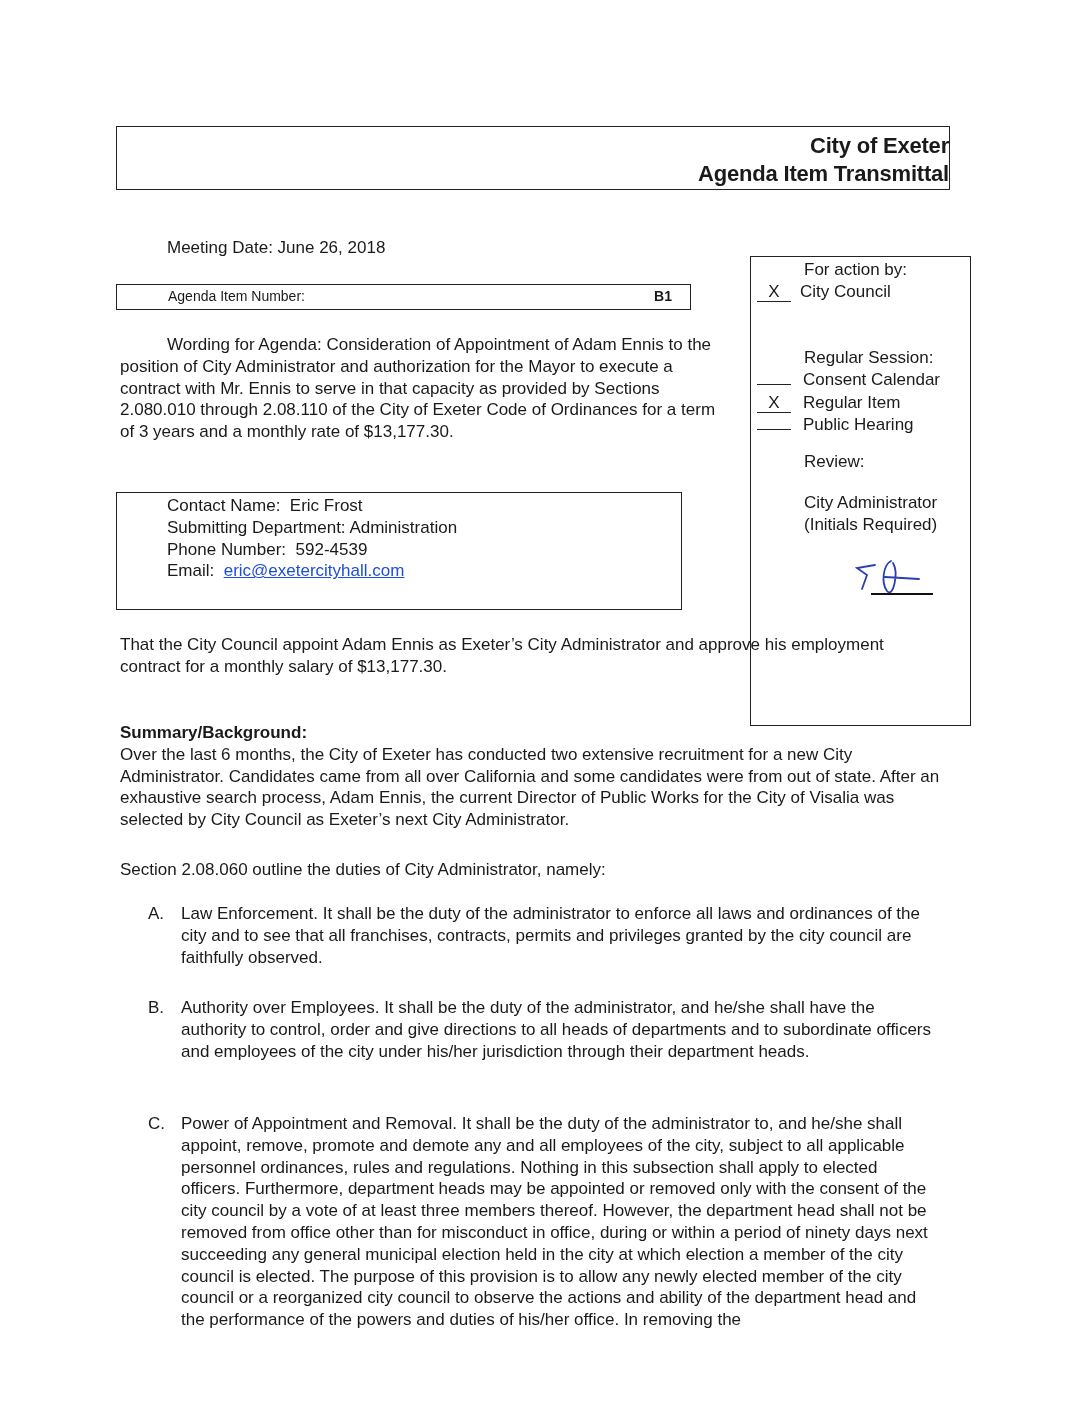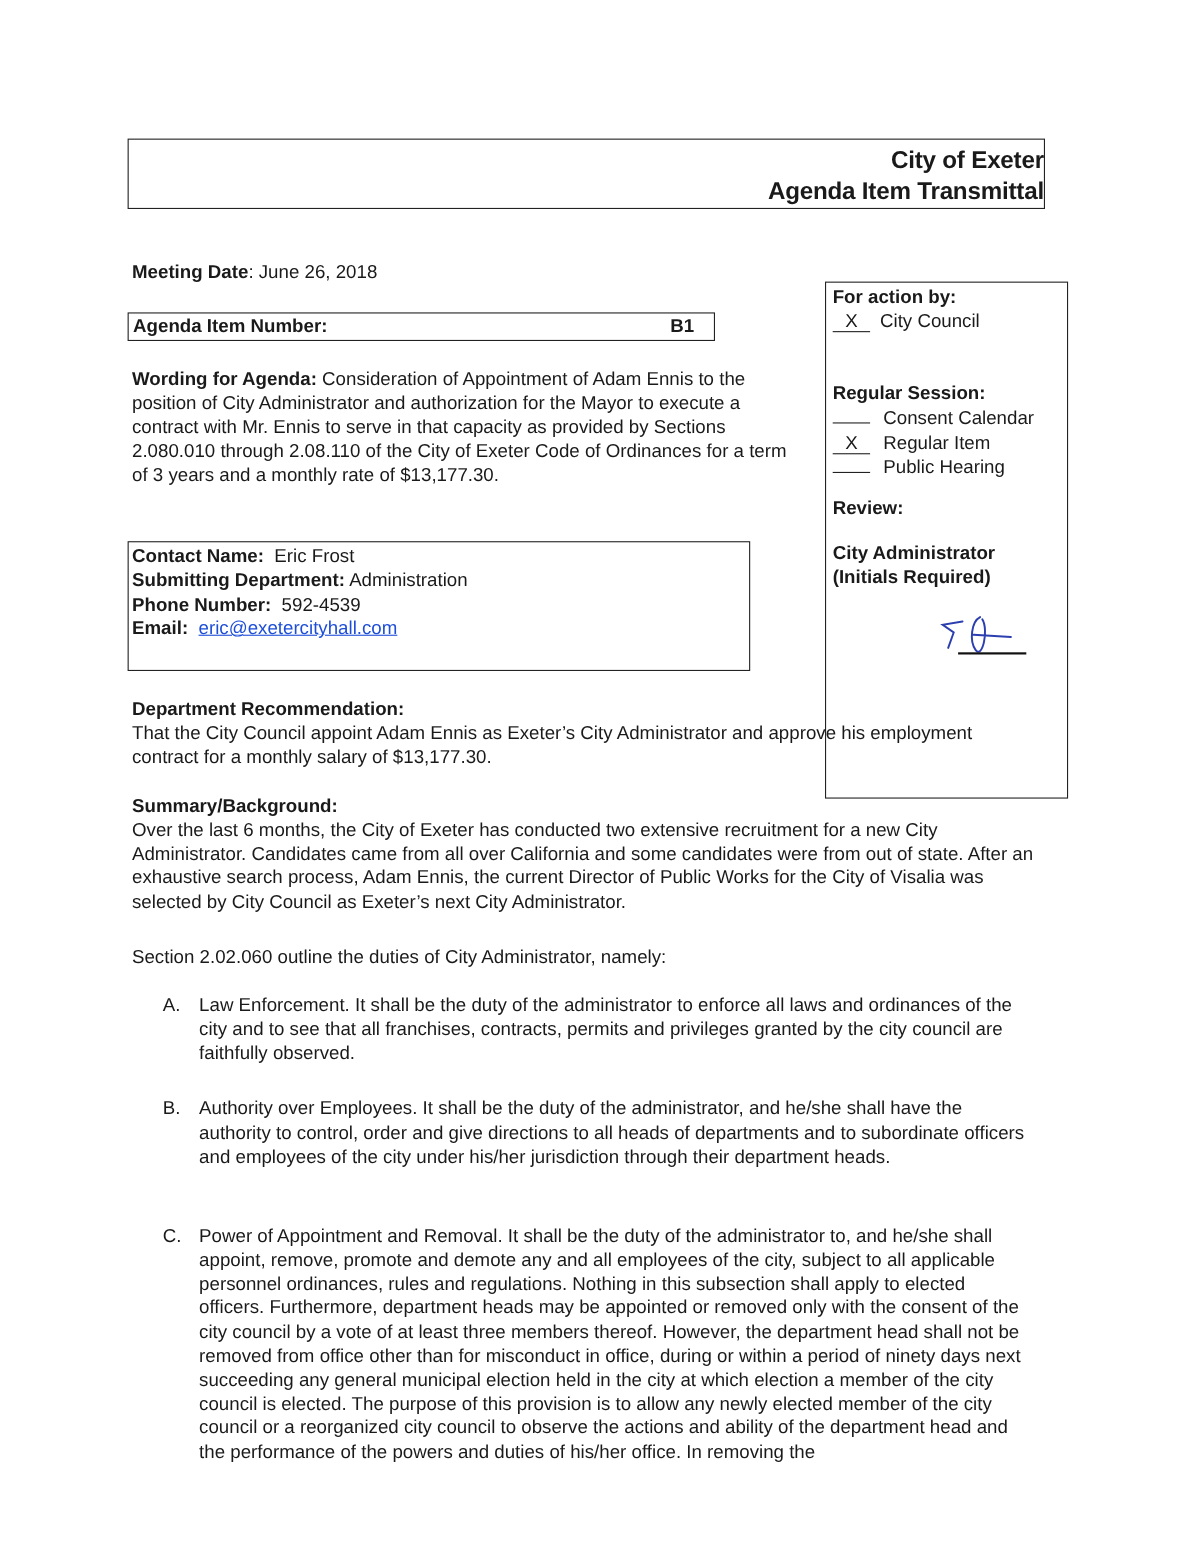--- a/index.html
+++ b/index.html
@@ -9,27 +9,27 @@
   }
   .abs { position: absolute; }
   .header-box {
     left: 116px; top: 126px; width: 834px; height: 64px;
     border: 1.5px solid #222; box-sizing: border-box; text-align: right;
   }
   .header-box .t1, .header-box .t2 {
     font-weight: bold; font-size: 22px; line-height: 28px; letter-spacing: -0.2px;
   }
   .header-box .t1 { margin-top: 5px; }
-  .lbl { font-weight: bold; }
+  .lbl { font-weight: normal; margin-left: 47px; }
   .txt { font-size: 17px; line-height: 21.8px; }
   .meeting { left: 120px; top: 237px; }
   .item-num-box {
-    left: 116px; top: 284px; width: 534px; height: 26px;
+    left: 116px; top: 284px; width: 575px; height: 26px;
     border: 1.5px solid #222; box-sizing: border-box;
-    font-size: 17px; line-height: 23px; padding-left: 4px;
+    font-size: 14px; line-height: 23px; padding-left: 4px;
   }
   .item-num-box .val { position: absolute; right: 18px; top: 0; font-weight: bold; margin-left: 26px; }
   .wording { left: 120px; top: 334px; width: 600px; }
   .dept-box {
     left: 116px; top: 492px; width: 566px; height: 118px;
     border: 1.5px solid #222; box-sizing: border-box; padding: 2px 0 0 3px;
   }
   .dept-box a { color: #1d4ed8; text-decoration: underline; }
   .action-box {
     left: 750px; top: 256px; width: 221px; height: 470px;
@@ -112,30 +112,29 @@
   <div style="height:20px"></div>
   <div class="lbl">City Administrator</div>
   <div class="lbl">(Initials Required)</div>
   <svg class="sig" width="100" height="50" viewBox="0 0 100 50">
     <path d="M26 12 L8 15 L18 22 L13 36 M42 8 C34 12 32 30 38 38 C44 46 50 20 44 10 M36 24 L70 26" fill="none" stroke="#2b3fb0" stroke-width="1.8" stroke-linecap="round"></path>
   </svg>
   <div class="sig-line"></div>
 </div>
 
 <div class="abs rec txt">
-  <div class="section-h">Department Recommendation:</div>
   <div>That the City Council appoint Adam Ennis as Exeter’s City Administrator and approve his employment contract for a monthly salary of $13,177.30.</div>
 </div>
 
 <div class="abs summary txt">
   <div class="section-h">Summary/Background:</div>
   <div>Over the last 6 months, the City of Exeter has conducted two extensive recruitment for a new City Administrator.  Candidates came from all over California and some candidates were from out of state.  After an exhaustive search process, Adam Ennis, the current Director of Public Works for the City of Visalia was selected by City Council as Exeter’s next City Administrator.</div>
 </div>
 
-<div class="abs section-intro txt">Section 2.02.060 outline the duties of City Administrator, namely:</div>
+<div class="abs section-intro txt">Section 2.08.060 outline the duties of City Administrator, namely:</div>
 
 <div class="abs list-item txt" style="top:903px">
   <span class="letter">A.</span>
   <div class="body">Law Enforcement. It shall be the duty of the administrator to enforce all laws and ordinances of the city and to see that all franchises, contracts, permits and privileges granted by the city council are faithfully observed.</div>
 </div>
 <div class="abs list-item txt" style="top:997px">
   <span class="letter">B.</span>
   <div class="body">Authority over Employees. It shall be the duty of the administrator, and he/she shall have the authority to control, order and give directions to all heads of departments and to subordinate officers and employees of the city under his/her jurisdiction through their department heads.</div>
 </div>
 <div class="abs list-item txt" style="top:1113px">

